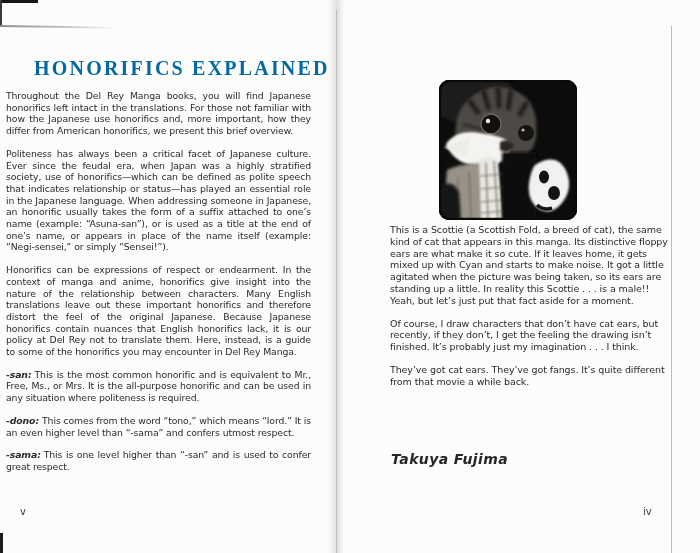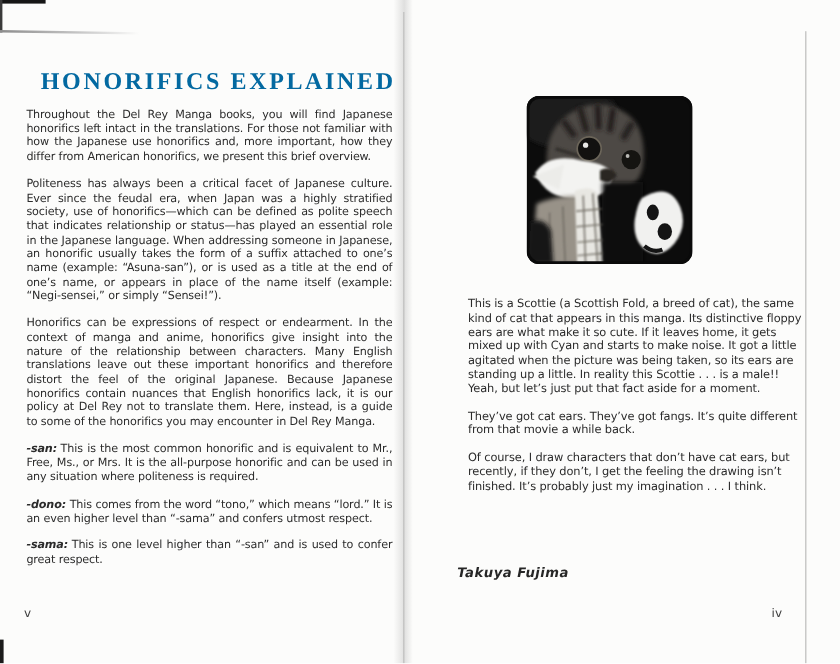--- a/index.html
+++ b/index.html
@@ -19,37 +19,37 @@
   .corner-gray-line{position:absolute;left:0;top:25px;width:116px;height:2px;
     background:linear-gradient(90deg,#8d8d8d,#c4c4c4 55%,rgba(200,200,200,0));transform:rotate(0.9deg);transform-origin:left center;}
   .bottom-left-mark{position:absolute;left:0;top:533px;width:3px;height:20px;background:#1b1b1b;}
   
   .page-title{
     position:absolute;left:34px;top:57px;width:300px;
     font-family:Liberation Serif, serif;font-weight:bold;
     font-size:20px;letter-spacing:2.2px;color:#0369a1;white-space:nowrap;
   }
   .left-text{
-    position:absolute;left:22px;top:90px;width:305px;
+    position:absolute;left:6px;top:90px;width:305px;
     font-size:9.3px;line-height:11.7px;text-align:justify;
     color:#2b2b2b;letter-spacing:-0.1px;
   }
   .left-text p{margin:0 0 11px 0;}
   .term{font-weight:bold;font-style:italic;margin-right:3px;}
   
   .photo-frame{position:absolute;left:439px;top:80px;width:138px;height:140px;}
   .right-text{
-    position:absolute;left:390px;top:248px;width:282px;
+    position:absolute;left:390px;top:224px;width:282px;
     font-size:9.5px;line-height:11.8px;color:#2b2b2b;letter-spacing:-0.1px;
   }
   .right-text p{margin:0 0 11px 0;}
   .book-title{font-style:italic;}
   .signature{
-    position:absolute;left:381px;top:451px;
-    font-size:11px;font-weight:bold;font-style:italic;color:#262626;letter-spacing:0.4px;margin-top:20px;
+    position:absolute;left:391px;top:451px;
+    font-size:14px;font-weight:bold;font-style:italic;color:#262626;letter-spacing:0.4px;
   }
   .pageno{position:absolute;font-size:10px;color:#3d3d3d;}
   .pageno-left{left:20px;top:506px;}
   .pageno-right{left:643px;top:506px;}
 </style>
 </head>
 <body>
 
 <div class="scan">
 
@@ -117,21 +117,21 @@
         <ellipse cx="105" cy="97" rx="5" ry="6.5" fill="#141414"></ellipse>
         <ellipse cx="115" cy="113" rx="6" ry="7" fill="#141414"></ellipse>
         <path d="M98 125 Q105 131 113 128" stroke="#141414" stroke-width="3.5" fill="none"></path>
       </g>
       <rect x="1" y="1" width="136" height="138" rx="10" fill="none" stroke="#0a0a0a" stroke-width="2.5"></rect>
     </svg>
   </div>
 
   <div class="right-text">
     <p>This is a Scottie (a Scottish Fold, a breed of cat), the same kind of cat that appears in this manga. Its distinctive floppy ears are what make it so cute. If it leaves home, it gets mixed up with Cyan and starts to make noise. It got a little agitated when the picture was being taken, so its ears are standing up a little. In reality this Scottie . . . is a male!! Yeah, but let’s just put that fact aside for a moment.</p>
+    <p>Of course, I draw characters that don’t have cat ears, but recently, if they don’t, I get the feeling the drawing isn’t finished. It’s probably just my imagination . . . I think.</p>
     <p>They’ve got cat ears. They’ve got fangs. It’s quite different from that movie a while back.</p>
-    <p>Of course, I draw characters that don’t have cat ears, but recently, if they don’t, I get the feeling the drawing isn’t finished. It’s probably just my imagination . . . I think.</p>
   </div>
 
   <div class="signature">Takuya Fujima</div>
 
   <div class="pageno pageno-right">iv</div>
 
 </div>
 
 </body></html>

